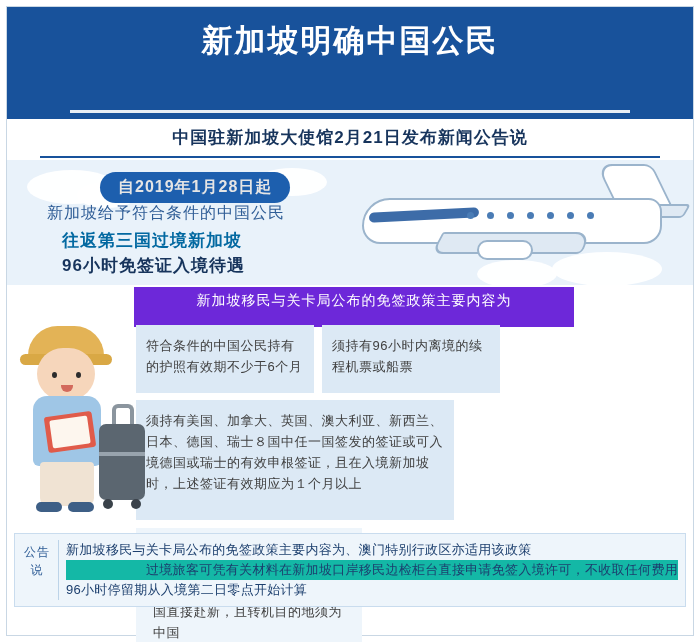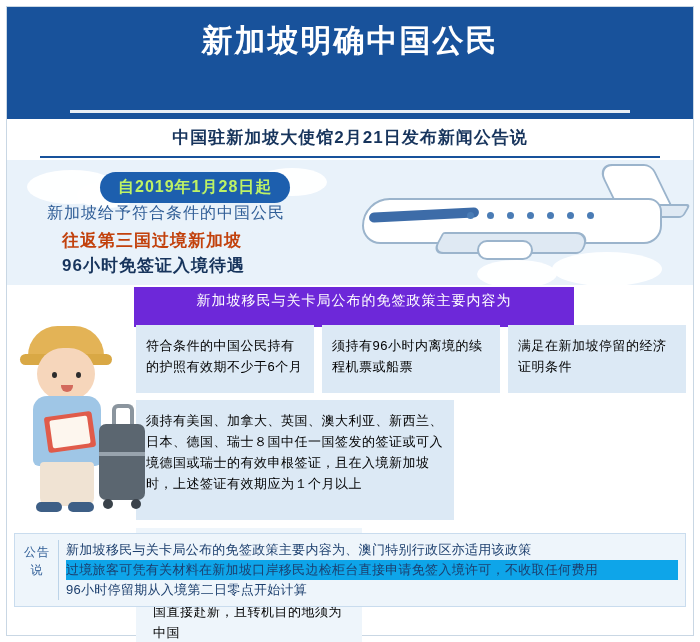--- a/index.html
+++ b/index.html
@@ -170,41 +170,41 @@
     border: 2px solid #9bb4cc;
     border-radius: 12px;
     box-sizing: border-box;
   }
   
   .date-pill {
     position: absolute;
     left: 100px;
     top: 172px;
     background: #1d5fae;
-    color: #bef264;
+    color: #e5e5e5;
     font-size: 16px;
     font-weight: bold;
     padding: 5px 18px;
     border-radius: 16px;
     letter-spacing: 1px;
   }
   .line-a {
     position: absolute;
     left: 47px;
     top: 203px;
     font-size: 16px;
     color: #2f5d96;
     letter-spacing: 1px;
   }
   .line-b {
     position: absolute;
     left: 62px;
     top: 229px;
     font-size: 17px;
-    color: #c2410c;
+    color: #0369a1;
     font-weight: bold;
     letter-spacing: 1px;
   }
   .line-c {
     position: absolute;
     left: 62px;
     top: 254px;
     font-size: 17px;
     color: #17345c;
     font-weight: bold;
@@ -238,21 +238,21 @@
   .cards-top {
     position: absolute;
     left: 136px;
     top: 325px;
     width: 552px;
     display: flex;
     gap: 8px;
   }
   .card {
     background: #dce9f5;
-    color: #000000;
+    color: #404040;
     font-size: 13px;
     line-height: 21px;
     padding: 10px 10px;
     box-sizing: border-box;
     letter-spacing: 0.5px;
   }
   .card-top { width: 178px; height: 68px; }
   .cards-bottom {
     position: absolute;
     left: 136px;
@@ -433,21 +433,22 @@
     top: 540px;
     width: 612px;
   }
   .notice-line {
     font-size: 13px;
     color: #1c3f6e;
     line-height: 20px;
     letter-spacing: 0.3px;
   }
   .notice-line.alt {
-    background: #0ea5e9;
+    background: #14b8a6;
+    text-align: right;
   }
   
   .footer {
     position: absolute;
     left: 0;
     top: 612px;
     width: 700px;
     text-align: center;
     font-size: 13px;
     color: #1c3f6e;
@@ -506,21 +507,20 @@
   <div class="date-pill">自2019年1月28日起</div>
   <div class="line-a">新加坡给予符合条件的中国公民</div>
   <div class="line-b">往返第三国过境新加坡</div>
   <div class="line-c">96小时免签证入境待遇</div>
 
   <div class="section-bar">新加坡移民与关卡局公布的免签政策主要内容为</div>
 
   <div class="cards-top">
     <div class="card card-top">符合条件的中国公民持有的护照有效期不少于6个月</div>
     <div class="card card-top">须持有96小时内离境的续程机票或船票</div>
-    <div class="card card-top">满足在新加坡停留的经济证明条件</div>
   </div>
 
   <div class="cards-bottom">
     <div class="card card-wide">须持有美国、加拿大、英国、澳大利亚、新西兰、日本、德国、瑞士８国中任一国签发的签证或可入境德国或瑞士的有效申根签证，且在入境新加坡时，上述签证有效期应为１个月以上</div>
     <div class="card card-side">如持上述国家单次有效签证出行且签证被使用，返程时亦可适用免签过境政策，但仅从签证签发国直接赴新，且转机目的地须为中国</div>
   </div>
 
   <div class="char-hat"></div>
   <div class="char-hat-brim"></div>
   <div class="char-head"></div>

